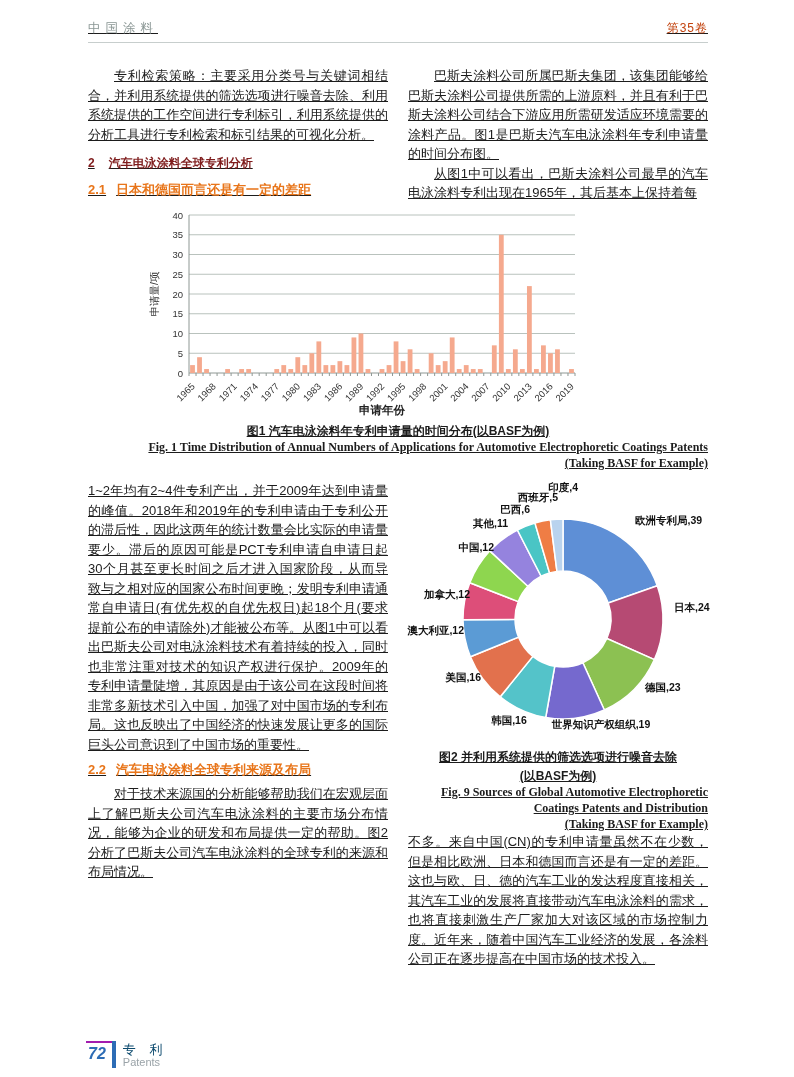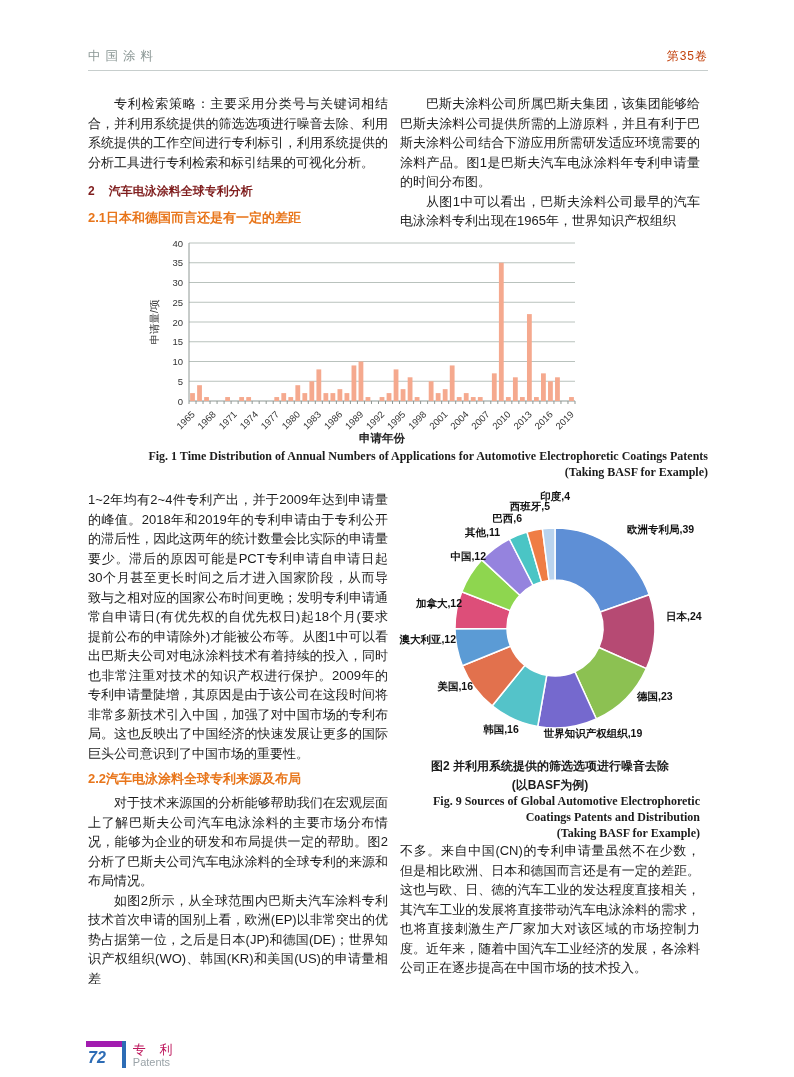--- a/index.html
+++ b/index.html
@@ -1,47 +1,47 @@
 <!DOCTYPE html>
 <html><head>
 <meta charset="utf-8">
 <style>
   html,body{margin:0;padding:0;background:#e9e9e9;}
   .page{position:relative;width:794px;height:1077px;background:#ffffff;margin:0 auto;overflow:hidden;
         font-family:"Liberation Sans","DejaVu Sans",sans-serif;color:#1c1c1c;}
-  .content{position:absolute;left:88px;top:48px;width:620px;}
+  .content{position:absolute;left:88px;top:20px;width:620px;text-decoration:underline;}
   .page-header{display:flex;justify-content:space-between;align-items:flex-end;
                border-bottom:1px solid #c7cecd;padding-bottom:5px;}
   .journal-name{color:#8a9694;font-size:12.5px;letter-spacing:5px;}
   .volume{color:#c2410c;font-size:12px;letter-spacing:1px;}
-  .columns{display:flex;gap:12px;}
+  .columns{display:flex;gap:20px;}
   .cols-top{margin-top:23px;}
   .cols-bottom{margin-top:10px;}
   .col{width:300px;font-size:13px;line-height:19.5px;text-align:justify;}
   p.body-para{margin:0;text-indent:2em;}
   p.cont-para{margin:0;}
   h2.sec{color:#7f1d1d;font-size:12px;font-weight:bold;margin:9px 0 0 0;line-height:21px;}
   h2.sec .sec-num{margin-right:14px;}
   h3.sec{color:#e8751a;font-size:13px;font-weight:bold;margin:7px 0 5px 0;line-height:18px;}
-  h3.sec .sec-num{}
+  h3.sec .sec-num{margin-right:10px;}
   .figure1{margin-top:4px;}
   .figure1 svg{display:block;}
   .cap-zh{text-align:center;font-weight:bold;font-size:12px;line-height:16px;margin-top:3px;}
   .cap-en{text-align:right;font-weight:bold;font-size:12px;line-height:16px;
           font-family:"Liberation Serif","DejaVu Serif",serif;}
   .figure2{margin-top:2px;}
   .figure2 svg{display:block;overflow:visible;}
   .fig2-caps{margin-top:4px;}
   .after-fig2{margin-top:8px;}
   svg text{font-family:"Liberation Sans","DejaVu Sans",sans-serif;}
   .footer{position:absolute;left:86px;top:1041px;display:flex;align-items:flex-start;}
   .page-num{color:#2d6cb5;font-weight:bold;font-style:italic;font-size:16px;line-height:20px;
-            border-top:6px solid #a21caf;padding:1px 16px 3px 2px;}
+            border-top:2px solid #a21caf;padding:1px 6px 3px 2px;}
   .footer-bar{width:4px;height:27px;background:#2d6cb5;margin-right:7px;}
-  .footer-label-zh{font-size:13px;color:#be185d;letter-spacing:5px;line-height:14px;padding-top:2px;}
+  .footer-label-zh{font-size:13px;color:#0c4a6e;letter-spacing:5px;line-height:14px;padding-top:2px;}
   .footer-label-en{font-size:11px;color:#9aa3a8;line-height:10px;}
 </style>
 </head>
 <body>
 
 <div class="page">
   <div class="content">
 
     <div class="page-header">
       <span class="journal-name">中国涂料</span>
@@ -49,21 +49,21 @@
     </div>
 
     <div class="columns cols-top">
       <div class="col">
         <p class="body-para">专利检索策略：主要采用分类号与关键词相结合，并利用系统提供的筛选选项进行噪音去除、利用系统提供的工作空间进行专利标引，利用系统提供的分析工具进行专利检索和标引结果的可视化分析。</p>
         <h2 class="sec"><span class="sec-num">2</span><span>汽车电泳涂料全球专利分析</span></h2>
         <h3 class="sec"><span class="sec-num">2.1</span><span>日本和德国而言还是有一定的差距</span></h3>
       </div>
       <div class="col">
         <p class="body-para">巴斯夫涂料公司所属巴斯夫集团，该集团能够给巴斯夫涂料公司提供所需的上游原料，并且有利于巴斯夫涂料公司结合下游应用所需研发适应环境需要的涂料产品。图1是巴斯夫汽车电泳涂料年专利申请量的时间分布图。</p>
-        <p class="body-para">从图1中可以看出，巴斯夫涂料公司最早的汽车电泳涂料专利出现在1965年，世界知识产权组织</p>
+        <p class="body-para">从图1中可以看出，巴斯夫涂料公司最早的汽车电泳涂料专利出现在1965年，其后基本上保持着每</p>
       </div>
     </div>
 
     <div class="figure1">
       <svg id="bar-chart" width="620" height="212" viewBox="0 0 620 212">
           <line x1="101" y1="165" x2="487" y2="165" stroke="#8f9894" stroke-width="1"></line>
           <text x="95" y="168.5" text-anchor="end" font-size="9.5" fill="#333">0</text>
           <line x1="101" y1="145.25" x2="487" y2="145.25" stroke="#b9c2bd" stroke-width="1"></line>
           <text x="95" y="148.75" text-anchor="end" font-size="9.5" fill="#333">5</text>
           <line x1="101" y1="125.5" x2="487" y2="125.5" stroke="#b9c2bd" stroke-width="1"></line>
@@ -197,30 +197,30 @@
           <rect x="446.00000000000006" y="161.05" width="4.8" height="3.95" fill="#f5a98e"></rect>
           <rect x="453.01818181818186" y="137.35" width="4.8" height="27.65" fill="#f5a98e"></rect>
           <rect x="460.03636363636366" y="145.25" width="4.8" height="19.75" fill="#f5a98e"></rect>
           <text x="465.43636363636364" y="179" text-anchor="end" font-size="9.5" fill="#333" transform="rotate(-45 465.43636363636364 179)">2016</text>
           <rect x="467.0545454545455" y="141.3" width="4.8" height="23.7" fill="#f5a98e"></rect>
           <rect x="481.0909090909091" y="161.05" width="4.8" height="3.95" fill="#f5a98e"></rect>
           <text x="486.4909090909091" y="179" text-anchor="end" font-size="9.5" fill="#333" transform="rotate(-45 486.4909090909091 179)">2019</text>
           <text x="70" y="86" text-anchor="middle" font-size="10.5" fill="#333" transform="rotate(-90 70 86)">申请量/项</text>
           <text x="294" y="206" text-anchor="middle" font-size="11.5" font-weight="bold" fill="#222">申请年份</text>
         </svg>
+      <div class="cap-zh">图1  汽车电泳涂料年专利申请量的时间分布(以BASF为例)</div>
       <div class="cap-en">Fig. 1  Time Distribution of Annual Numbers of Applications for Automotive Electrophoretic Coatings Patents</div>
       <div class="cap-en">(Taking BASF for Example)</div>
     </div>
 
     <div class="columns cols-bottom">
       <div class="col">
         <p class="cont-para">1~2年均有2~4件专利产出，并于2009年达到申请量的峰值。2018年和2019年的专利申请由于专利公开的滞后性，因此这两年的统计数量会比实际的申请量要少。滞后的原因可能是PCT专利申请自申请日起30个月甚至更长时间之后才进入国家阶段，从而导致与之相对应的国家公布时间更晚；发明专利申请通常自申请日(有优先权的自优先权日)起18个月(要求提前公布的申请除外)才能被公布等。从图1中可以看出巴斯夫公司对电泳涂料技术有着持续的投入，同时也非常注重对技术的知识产权进行保护。2009年的专利申请量陡增，其原因是由于该公司在这段时间将非常多新技术引入中国，加强了对中国市场的专利布局。这也反映出了中国经济的快速发展让更多的国际巨头公司意识到了中国市场的重要性。</p>
         <h3 class="sec"><span class="sec-num">2.2</span><span>汽车电泳涂料全球专利来源及布局</span></h3>
         <p class="body-para">对于技术来源国的分析能够帮助我们在宏观层面上了解巴斯夫公司汽车电泳涂料的主要市场分布情况，能够为企业的研发和布局提供一定的帮助。图2分析了巴斯夫公司汽车电泳涂料的全球专利的来源和布局情况。</p>
-        <p class="body-para">如图2所示，从全球范围内巴斯夫汽车涂料专利技术首次申请的国别上看，欧洲(EP)以非常突出的优势占据第一位，之后是日本(JP)和德国(DE)；世界知识产权组织(WO)、韩国(KR)和美国(US)的申请量相差</p>
       </div>
       <div class="col">
         <div class="figure2">
           <svg id="donut-chart" width="303" height="262" viewBox="0 0 303 262">
               <path d="M155.00 36.00 A100 100 0 0 1 249.29 102.71 L200.26 120.02 A48 48 0 0 0 155.00 88.00 Z" fill="#5e8fd6" stroke="#ffffff" stroke-width="1.5"></path>
               <path d="M249.29 102.71 A100 100 0 0 1 246.38 176.63 L198.86 155.50 A48 48 0 0 0 200.26 120.02 Z" fill="#b64a73" stroke="#ffffff" stroke-width="1.5"></path>
               <path d="M246.38 176.63 A100 100 0 0 1 196.35 227.05 L174.85 179.71 A48 48 0 0 0 198.86 155.50 Z" fill="#8cc152" stroke="#ffffff" stroke-width="1.5"></path>
               <path d="M196.35 227.05 A100 100 0 0 1 137.72 234.50 L146.71 183.28 A48 48 0 0 0 174.85 179.71 Z" fill="#7569ce" stroke="#ffffff" stroke-width="1.5"></path>
               <path d="M137.72 234.50 A100 100 0 0 1 92.21 213.83 L124.86 173.36 A48 48 0 0 0 146.71 183.28 Z" fill="#54c3c9" stroke="#ffffff" stroke-width="1.5"></path>
               <path d="M92.21 213.83 A100 100 0 0 1 62.39 173.72 L110.55 154.11 A48 48 0 0 0 124.86 173.36 Z" fill="#e2714d" stroke="#ffffff" stroke-width="1.5"></path>

